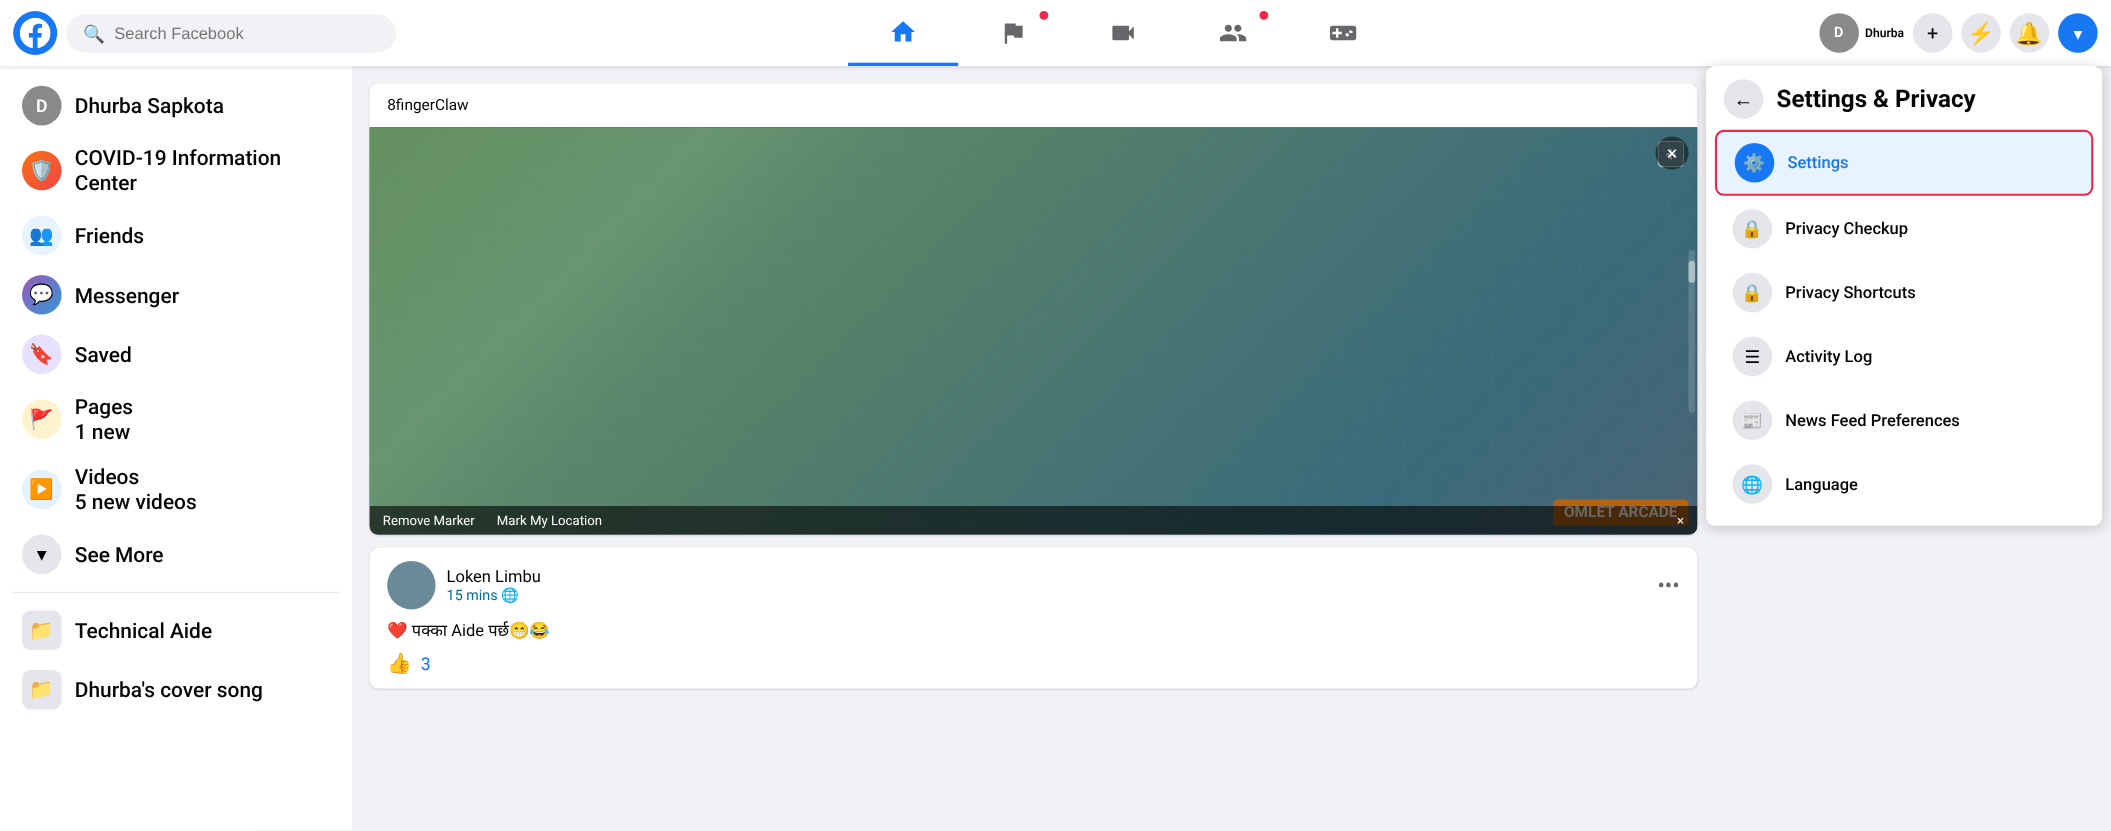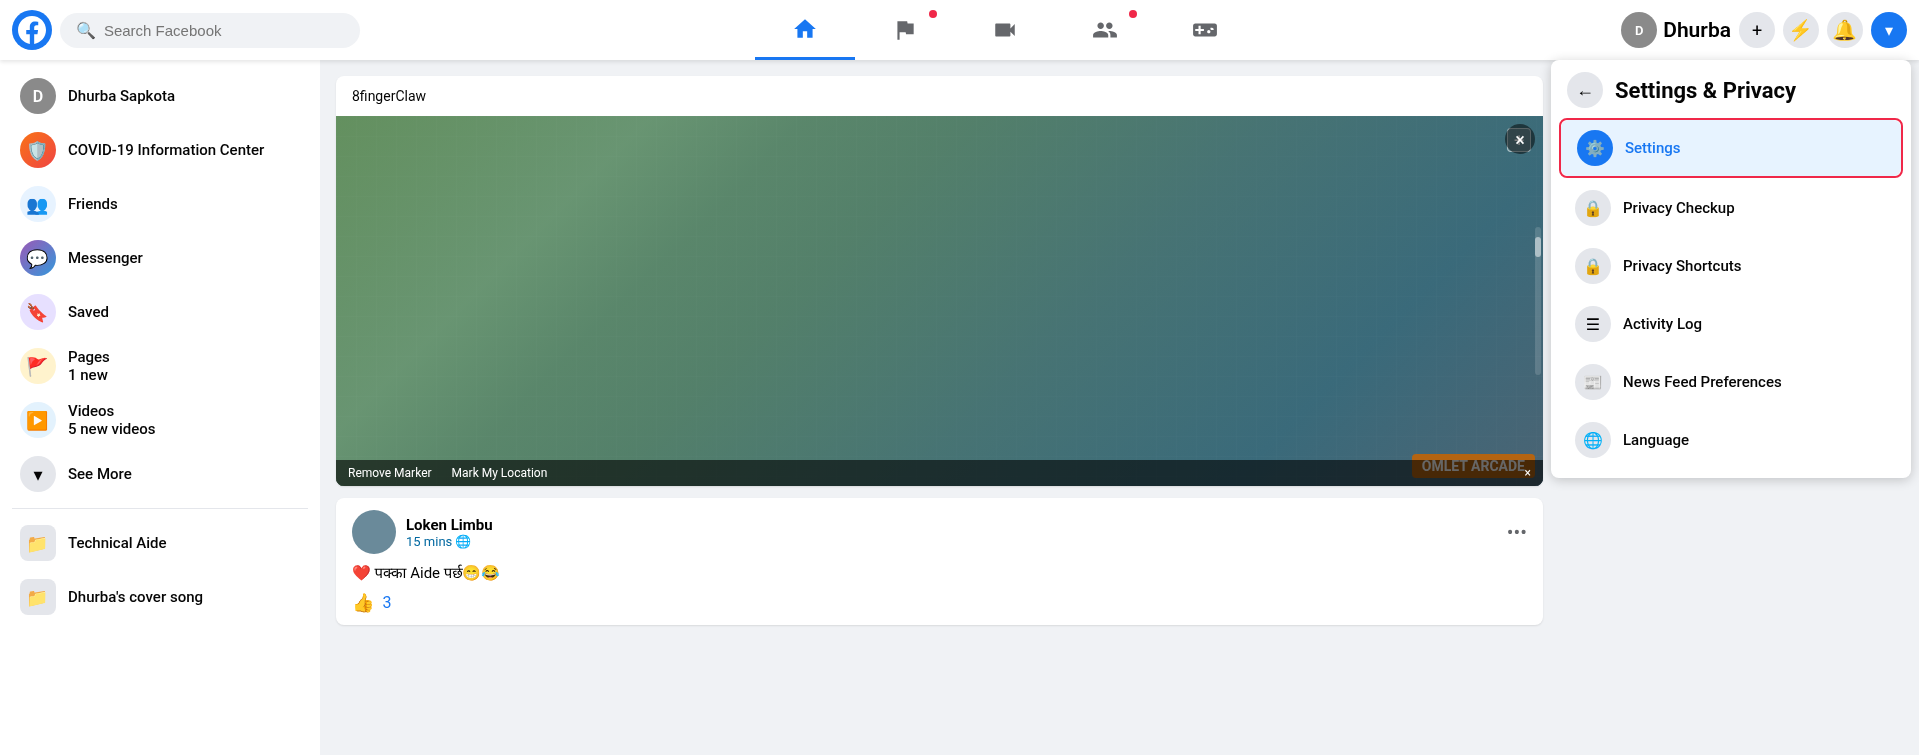--- a/index.html
+++ b/index.html
@@ -48,21 +48,21 @@
     
     .left-sidebar {
       width: 320px; background: #fff; overflow-y: auto; padding: 8px 0;
       flex-shrink: 0;
     }
     .sidebar-item {
       display: flex; align-items: center; gap: 12px; padding: 8px 12px;
       cursor: pointer; border-radius: 8px; margin: 2px 8px;
     }
     .sidebar-avatar { width: 36px; height: 36px; border-radius: 50%; background: #c0c0c0; flex-shrink: 0; display: flex; align-items: center; justify-content: center; font-size: 18px; }
-    .sidebar-label { font-size: 15px; font-weight: 500; color: #050505; }
+    .sidebar-label { font-size: 19px; font-weight: 500; color: #050505; }
     .sidebar-icon-circle { width: 36px; height: 36px; border-radius: 50%; display: flex; align-items: center; justify-content: center; flex-shrink: 0; }
     .icon-covid { background: linear-gradient(135deg, #f97316, #ef4444); }
     .icon-friends { background: #e7f3ff; color: #1877f2; }
     .icon-messenger { background: linear-gradient(135deg, #9b59b6, #3498db); }
     .icon-saved { background: #e7e0ff; color: #6c35de; }
     .icon-pages { background: #fff3cd; color: #f7a928; }
     .icon-videos { background: #e3f2fd; color: #1877f2; }
     .icon-seemore { background: #e4e6eb; color: #050505; }
     .section-divider { height: 1px; background: #e4e6eb; margin: 8px 12px; }
     .section-title { padding: 8px 16px; font-size: 17px; font-weight: 700; color: #050505; }
@@ -82,21 +82,21 @@
     .video-right { flex: 1; background: #2c2c2c; position: relative; }
     .live-badge { position: absolute; top: 12px; left: 12px; background: #f02849; color: white; padding: 3px 8px; border-radius: 4px; font-size: 13px; font-weight: 700; display: flex; align-items: center; gap: 4px; }
     .view-count { position: absolute; top: 12px; left: 90px; background: rgba(0,0,0,0.5); color: white; padding: 3px 8px; border-radius: 4px; font-size: 13px; display: flex; align-items: center; gap: 4px; }
     .close-video-btn { position: absolute; top: 8px; right: 8px; width: 30px; height: 30px; background: rgba(0,0,0,0.5); border-radius: 50%; display: flex; align-items: center; justify-content: center; color: white; cursor: pointer; font-size: 18px; }
     .omlet-logo { position: absolute; bottom: 8px; right: 8px; background: rgba(200, 100, 0, 0.85); color: white; padding: 4px 10px; border-radius: 4px; font-weight: 700; font-size: 14px; }
 
     
     .follow-card { background: #fff; border-radius: 8px; padding: 12px 16px; box-shadow: 0 1px 2px rgba(0,0,0,0.1); }
     .follow-header { display: flex; align-items: center; gap: 10px; }
     .follow-avatar { width: 44px; height: 44px; border-radius: 50%; background: #c0c0c0; }
-    .follow-name { font-weight: 700; font-size: 15px; }
+    .follow-name { font-weight: 400; font-size: 15px; }
     .follow-meta { font-size: 13px; color: #0369a1; }
     .follow-content { margin-top: 8px; font-size: 15px; }
     .follow-actions { display: flex; align-items: center; gap: 8px; margin-top: 10px; }
     .like-btn { display: flex; align-items: center; gap: 4px; color: #1877f2; }
     .more-btn { margin-left: auto; color: #65676b; cursor: pointer; font-size: 20px; }
 
     
     .right-panel { width: 360px; flex-shrink: 0; padding: 8px; position: relative; }
     .settings-dropdown {
       position: absolute; top: 0; right: 8px; width: 360px;
@@ -174,21 +174,21 @@
     <div class="nav-tab">
       <svg viewBox="0 0 24 24" fill="currentColor" style="color:#65676b;">
           <path d="M21 6H3c-1.1 0-2 .9-2 2v8c0 1.1.9 2 2 2h18c1.1 0 2-.9 2-2V8c0-1.1-.9-2-2-2zm-10 7H8v3H6v-3H3v-2h3V8h2v3h3v2zm4.5 2c-.83 0-1.5-.67-1.5-1.5S14.67 12 15.5 12s1.5.67 1.5 1.5S16.33 15 15.5 15zm3-3c-.83 0-1.5-.67-1.5-1.5S17.67 10 18.5 10s1.5.67 1.5 1.5S19.33 12 18.5 12z"></path>
         </svg>
     </div>
   </div>
 
   <div class="nav-right">
     <div class="nav-user">
       <div class="avatar-small">D</div>
-      <span style="font-weight:600;font-size:21px;">Dhurba</span>
+      <span style="font-weight:600;font-size:11px;">Dhurba</span>
     </div>
     <div class="nav-btn">+</div>
     <div class="nav-btn" style="font-size:20px;">⚡</div>
     <div class="nav-btn" style="font-size:20px;">🔔</div>
     <div class="nav-btn" style="background:#1877f2;color:white;font-size:16px;">▾</div>
   </div>
 </nav>
 
 <div class="main-layout">
 

